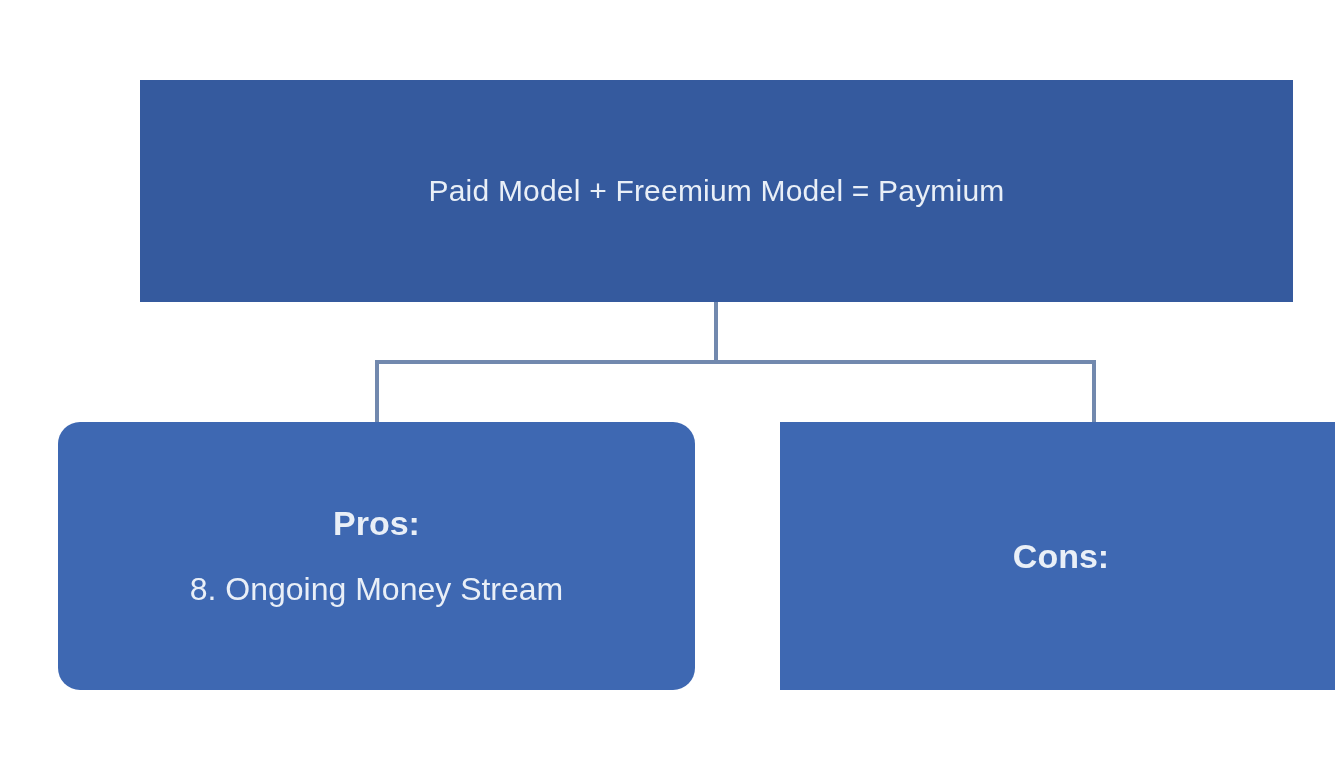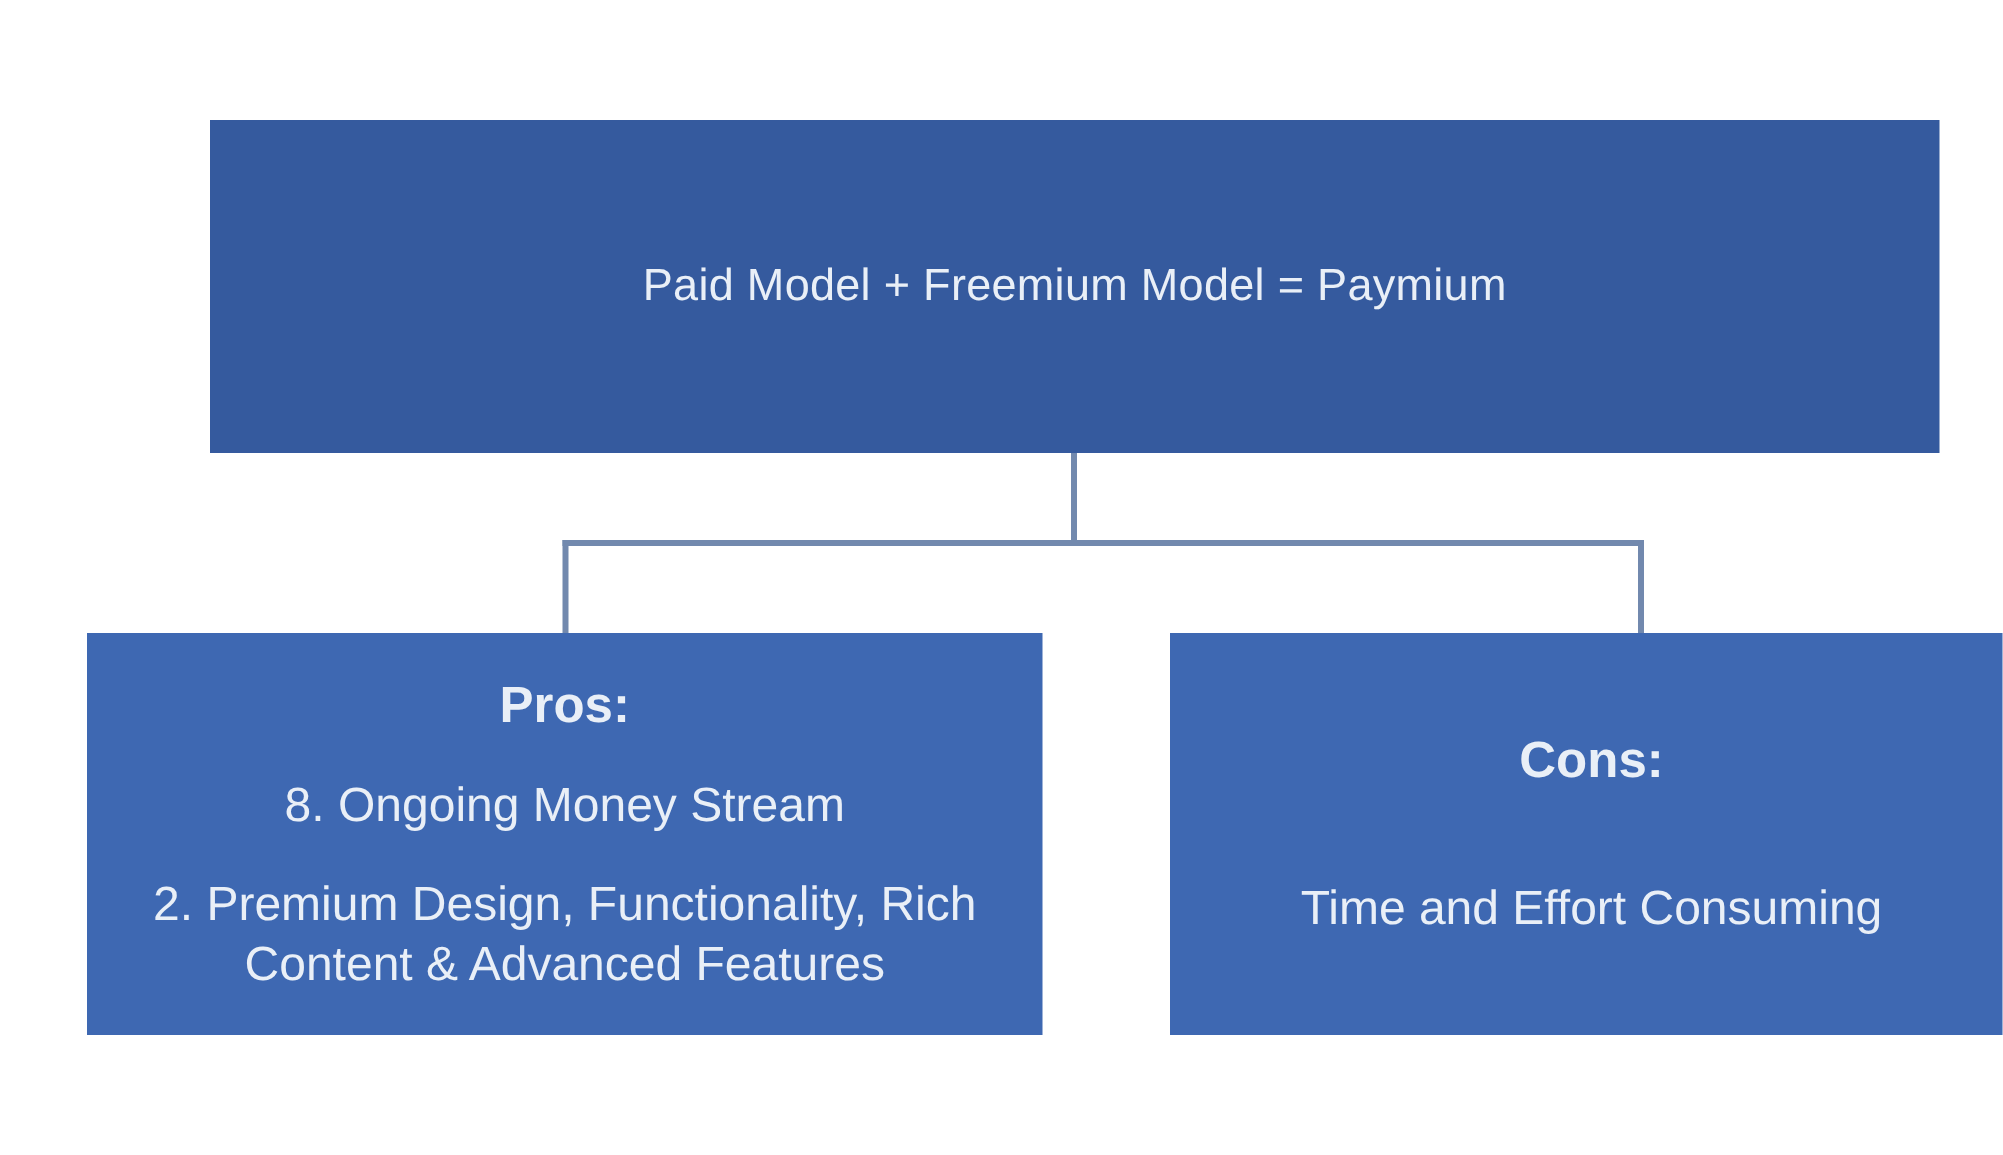--- a/index.html
+++ b/index.html
@@ -41,20 +41,21 @@
     background: var(--child-box);
     top: 422px;
     height: 268px;
     font-size: 32px;
   }
   .pros-node {
     left: 14px;
     width: 637px;
     gap: 26px;
     padding: 0 6px;
+    border-radius: 22px;
   }
   .cons-node {
     left: 736px;
     width: 562px;
     gap: 58px;
     padding: 0 12px;
   }
   .node-heading {
     font-weight: bold;
     font-size: 34px;
@@ -79,21 +80,19 @@
   </div>
 
   <div class="connector connector-stem"></div>
   <div class="connector connector-crossbar"></div>
   <div class="connector connector-left-drop"></div>
   <div class="connector connector-right-drop"></div>
 
   <div class="node child-node pros-node">
     <div class="node-heading">Pros:</div>
     <div class="node-line">8. Ongoing Money Stream</div>
-    <div class="node-line">2. Premium Design, Functionality, Rich Content &amp; Advanced Features</div>
   </div>
 
   <div class="node child-node cons-node">
     <div class="node-heading">Cons:</div>
-    <div class="node-line">Time and Effort Consuming</div>
   </div>
 
 </div>
 
 </body></html>

